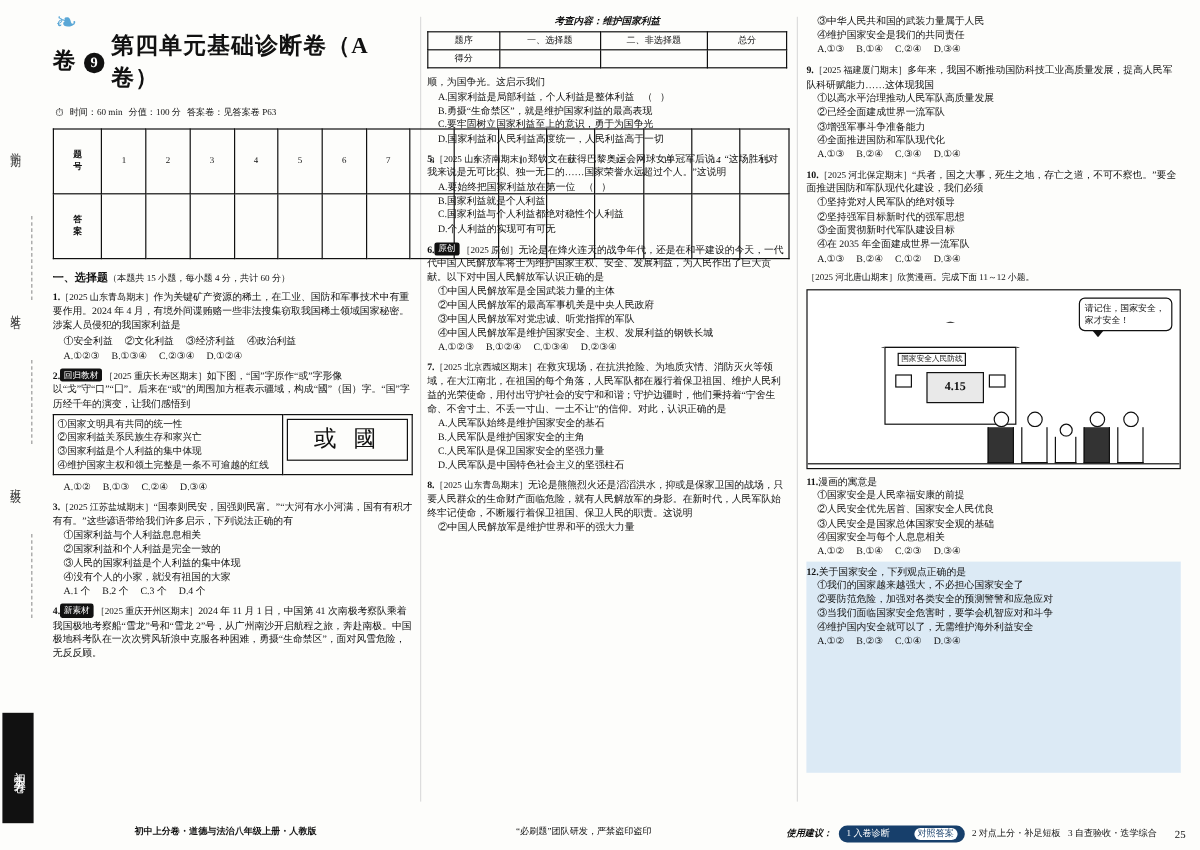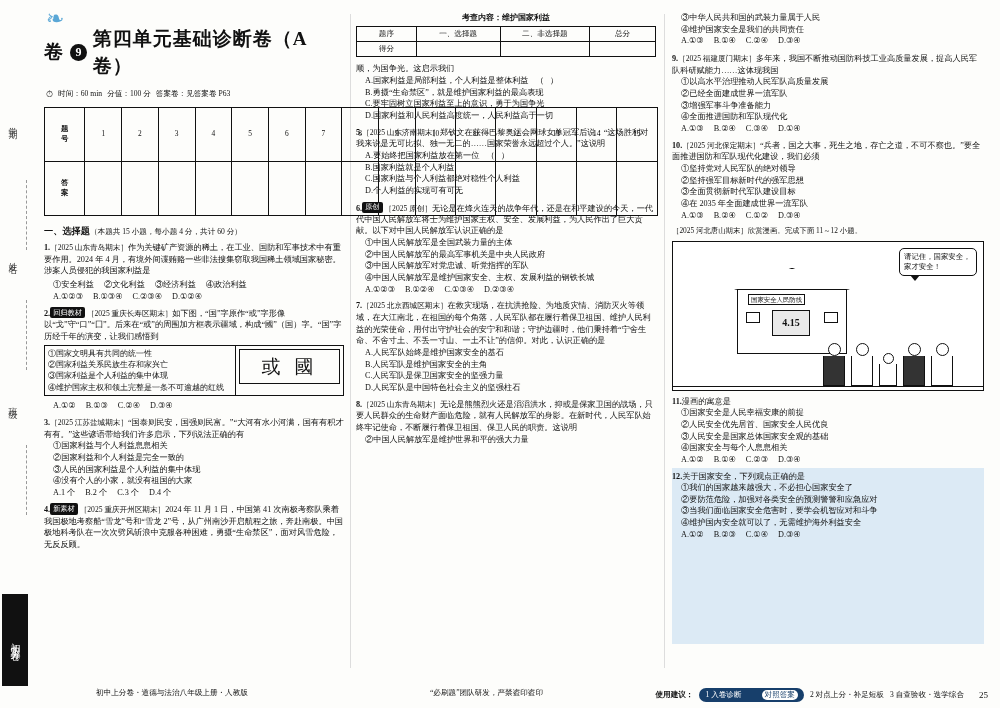--- a/index.html
+++ b/index.html
@@ -118,21 +118,21 @@
     position:absolute; left:58px; top:26px; width:122px; height:86px;
   }
   .roof {
     position:absolute; left:-8px; top:0; width:138px; height:22px;
     background:#fff; border:1px solid #111;
     clip-path:polygon(8% 100%, 50% 0%, 92% 100%);
   }
   .hbody { position:absolute; left:6px; top:21px; width:110px; height:65px; border:1px solid #111; background:#fff; }
   .hsign { position:absolute; left:10px; top:4px; font-size:6.4px; border:1px solid #111; padding:0 2px; }
   .hclock {
-    position:absolute; left:34px; top:20px; width:38px; height:26px;
+    position:absolute; left:34px; top:20px; width:48px; height:26px;
     border:1px solid #111; font-size:10px; font-weight:bold;
     display:flex; align-items:center; justify-content:center;
     background:#e9e9e9;
     font-family:Liberation Serif, serif;
   }
   .hwin { position:absolute; width:14px; height:11px; border:1px solid #111; top:22px; }
   .people { position:absolute; left:150px; bottom:4px; width:150px; height:88px; }
   .person { position:absolute; bottom:0; }
   .phead { width:13px; height:13px; border:1px solid #111; border-radius:50%; background:#fff; margin:0 auto; }
   .pbody { width:22px; height:30px; border:1px solid #111; border-top:none; background:#fff; }
@@ -144,35 +144,35 @@
     background:#dceaf5;
     z-index:0;
   }
   .col3 .comicwrap { position:relative; z-index:1; }
 
   
   .footer {
     position:absolute; left:0; right:0; bottom:0; height:34px;
     display:flex; align-items:center; font-size:7.6px;
   }
-  .footer .fleft { position:absolute; left:96px; bottom:10px; }
+  .footer .fleft { position:absolute; left:112px; bottom:10px;font-weight:bold; }
   .footer .fmid { position:absolute; left:430px; bottom:10px; }
   .footer .fright {
     position:absolute; right:36px; bottom:6px;
     display:flex; align-items:center; gap:6px; font-size:7.6px;
   }
   .pill {
     display:inline-flex; align-items:center; gap:20px;
     background:#173f6b; color:#fff; padding:2px 6px; border-radius:9px;
   }
   .pill .w { background:#fff; color:#173f6b; border-radius:7px; padding:0 3px; }
   .pagenum { position:absolute; right:12px; bottom:8px; font-size:9px; }
   .small { font-size:7.4px; }
   .ctr { text-align:center; }
-  .bold { font-weight:bold; }
+  .bold { font-weight:bold;font-style:italic; }
   .mt2 { margin-top:2px; }
 </style>
 </head>
 <body>
 
 <div class="page">
 
   <div class="spine">
     <div class="vlabel" style="top:120px;">学期</div>
     <div class="vlabel" style="top:255px;">姓名</div>

